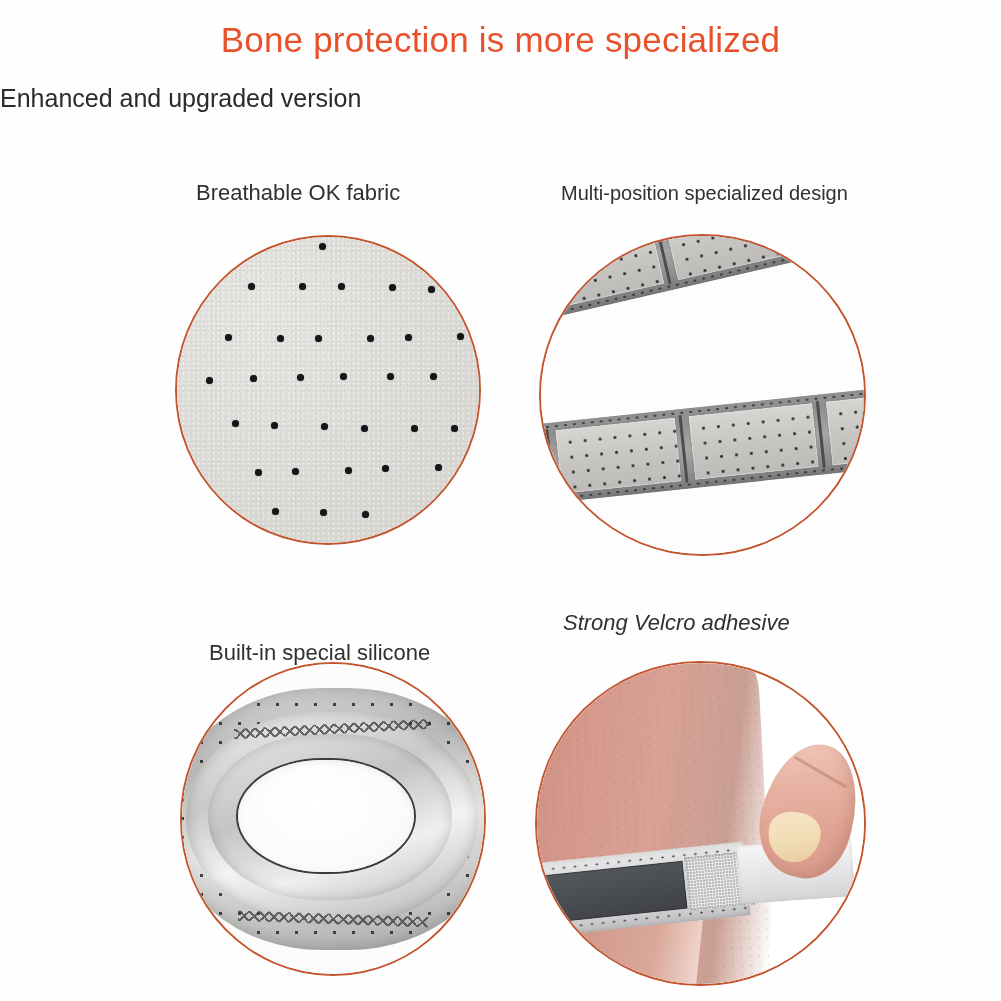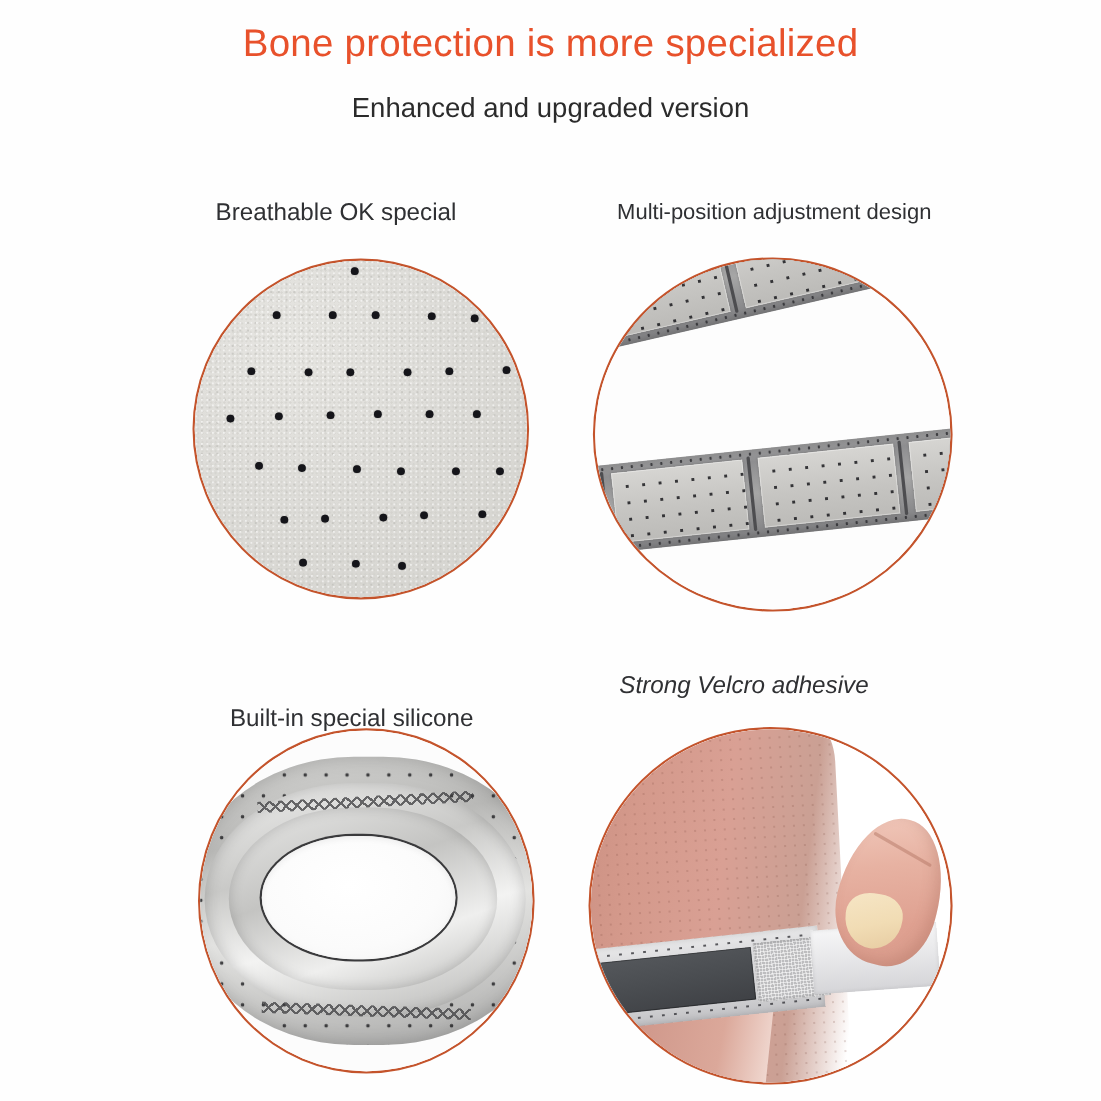--- a/index.html
+++ b/index.html
@@ -33,21 +33,20 @@
     font-weight: 400;
     letter-spacing: 0.2px;
     color: #E8512B;
     white-space: nowrap;
   }
   .subhead {
     position: absolute;
     top: 84px;
     left: 0;
     width: 1001px;
-    text-align: center;
     font-size: 25px;
     font-weight: 400;
     color: #2b2b2b;
     white-space: nowrap;
   }
 
   
   .caption {
     position: absolute;
     font-size: 22px;
@@ -289,21 +288,21 @@
 </style>
 </head>
 <body>
 
 <div class="page">
 
   <div class="headline">Bone protection is more specialized</div>
 
   <div class="subhead">Enhanced and upgraded version</div>
 
-  <div class="caption cap-tl">Breathable OK special</div>
+  <div class="caption cap-tl">Breathable OK fabric</div>
 
   <div class="circle c-tl">
     <div class="photo">
       <div class="fabric-base"></div>
       <div class="fabric-noise"></div>
       <div class="holes" id="fabric-holes">
           <span class="hole" style="left: 141.998px; top: 6.13557px;"></span>
           <span class="hole" style="left: 70.6887px; top: 45.5612px;"></span>
           <span class="hole" style="left: 122.215px; top: 45.5862px;"></span>
           <span class="hole" style="left: 160.887px; top: 46.1788px;"></span>
@@ -332,21 +331,21 @@
           <span class="hole" style="left: 167.879px; top: 229.786px;"></span>
           <span class="hole" style="left: 205.084px; top: 228.274px;"></span>
           <span class="hole" style="left: 257.947px; top: 226.939px;"></span>
           <span class="hole" style="left: 95.4505px; top: 271.106px;"></span>
           <span class="hole" style="left: 142.709px; top: 272.143px;"></span>
           <span class="hole" style="left: 185.133px; top: 273.522px;"></span>
         </div>
     </div>
   </div>
 
-  <div class="caption cap-tr">Multi-position adjustment design</div>
+  <div class="caption cap-tr">Multi-position specialized design</div>
 
   <div class="circle c-tr">
     <div class="photo">
       <div class="p2-bg"></div>
 
       <div class="strap" style="left:-60px; top:18px; width:470px; height:78px; transform:rotate(-13deg); transform-origin:left top;">
         <div class="edge-dots-top"></div>
         <div class="edge-dots-bot"></div>
         <div class="slit" style="left:52px;"></div>
         <div class="pad" style="left:62px; width:110px;"></div>

